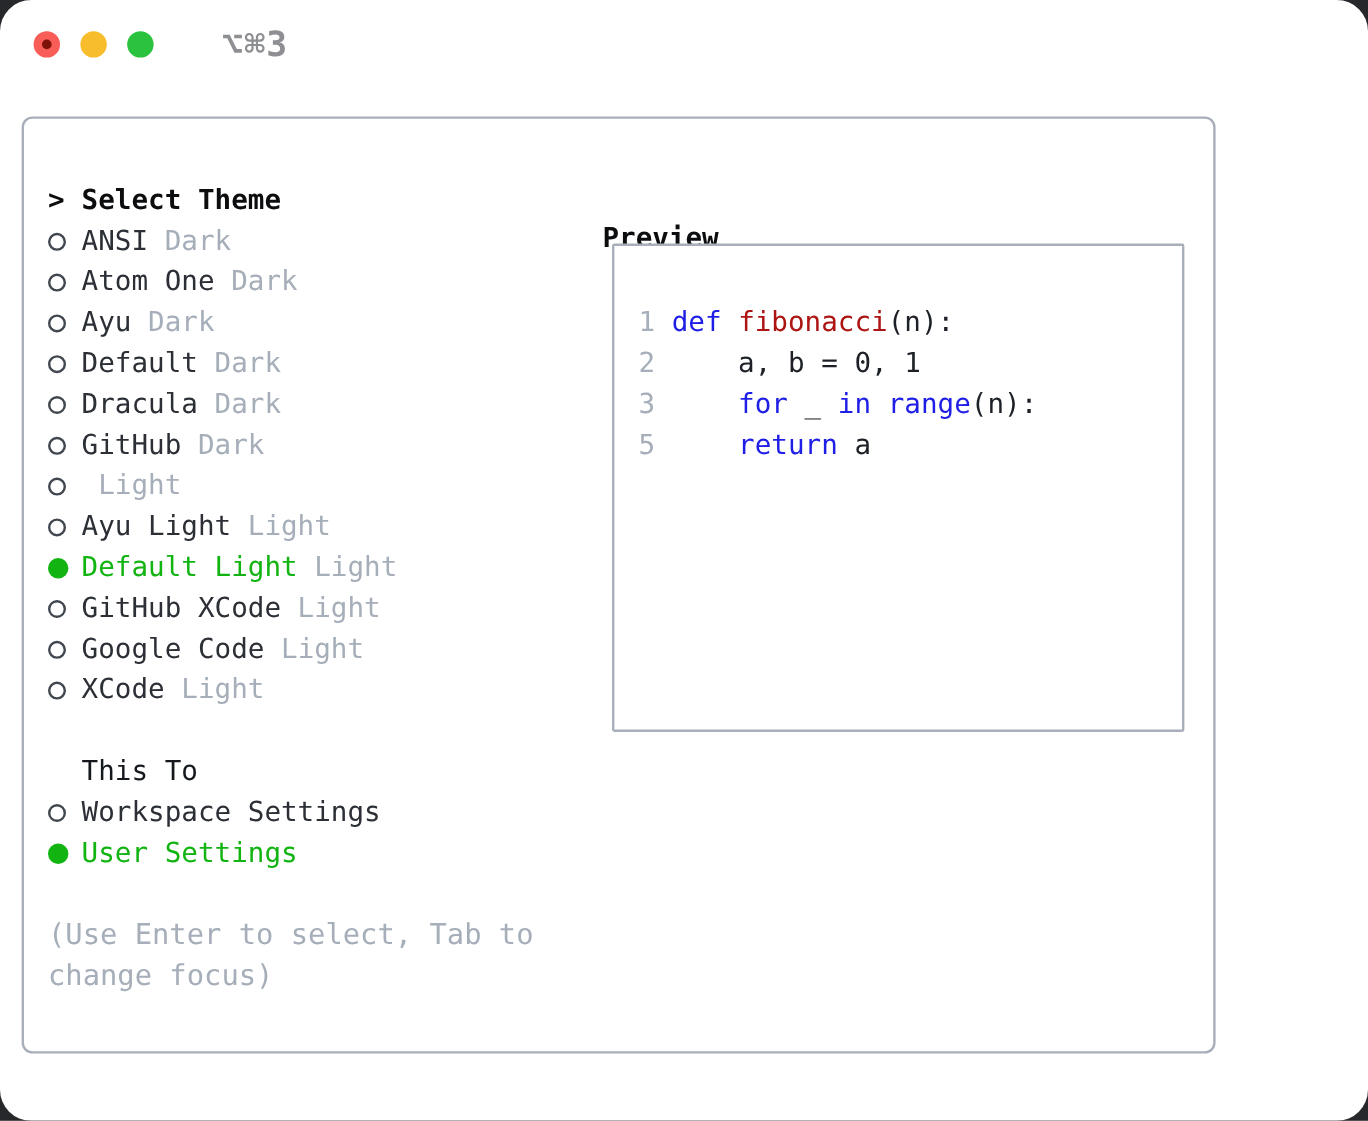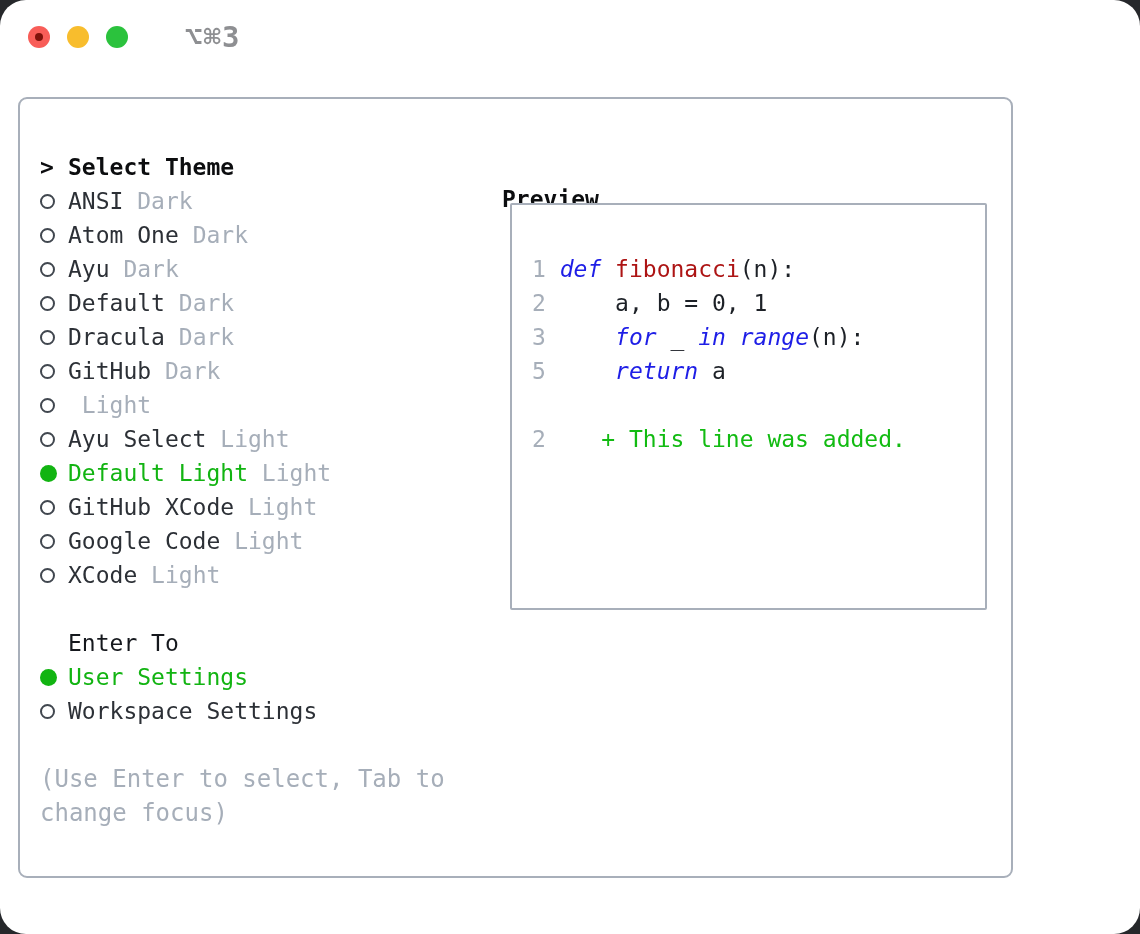--- a/index.html
+++ b/index.html
@@ -59,21 +59,21 @@
     position:absolute;left:482px;top:51px;height:34px;line-height:34px;
     font-size:23px;font-weight:700;color:var(--heading-black);margin-top:32px;
   }
   .preview-box{
     position:absolute;left:490px;top:104px;width:477px;height:407px;
     border:2px solid var(--border-gray);border-radius:2px;background:#fff;
     padding:47px 0 0 20px;overflow:hidden;
   }
   .cline{height:34px;line-height:34px;font-size:23px;white-space:pre;}
   .lnum{color:var(--muted-gray);}
-  .tok-kw{color:var(--keyword-blue);font-style:italic;}
+  .tok-kw{color:var(--keyword-blue);}
   .tok-fn{color:var(--function-red);}
   .tok-pl{color:var(--code-dark);}
   .diff-context{color:var(--context-gray);}
   .diff-del{color:var(--deleted-red);}
   .diff-add{color:var(--added-green);}
 </style>
 </head>
 <body>
 
 <div class="window">
@@ -95,52 +95,51 @@
       </div>
 
       <div id="theme-list">
           <div class="row"><span class="icon-cell"><span class="bullet"></span></span><span class="tname">ANSI</span><span class="ttag"> Dark</span></div>
           <div class="row"><span class="icon-cell"><span class="bullet"></span></span><span class="tname">Atom One</span><span class="ttag"> Dark</span></div>
           <div class="row"><span class="icon-cell"><span class="bullet"></span></span><span class="tname">Ayu</span><span class="ttag"> Dark</span></div>
           <div class="row"><span class="icon-cell"><span class="bullet"></span></span><span class="tname">Default</span><span class="ttag"> Dark</span></div>
           <div class="row"><span class="icon-cell"><span class="bullet"></span></span><span class="tname">Dracula</span><span class="ttag"> Dark</span></div>
           <div class="row"><span class="icon-cell"><span class="bullet"></span></span><span class="tname">GitHub</span><span class="ttag"> Dark</span></div>
           <div class="row"><span class="icon-cell"><span class="bullet"></span></span><span class="ttag"> Light</span></div>
-          <div class="row"><span class="icon-cell"><span class="bullet"></span></span><span class="tname">Ayu Select</span><span class="ttag"> Light</span></div>
+          <div class="row"><span class="icon-cell"><span class="bullet"></span></span><span class="tname">Ayu Light</span><span class="ttag"> Light</span></div>
           <div class="row"><span class="icon-cell"><span class="bullet sel"></span></span><span class="tname sel">Default Light</span><span class="ttag"> Light</span></div>
           <div class="row"><span class="icon-cell"><span class="bullet"></span></span><span class="tname">GitHub XCode</span><span class="ttag"> Light</span></div>
           <div class="row"><span class="icon-cell"><span class="bullet"></span></span><span class="tname">Google Code</span><span class="ttag"> Light</span></div>
           <div class="row"><span class="icon-cell"><span class="bullet"></span></span><span class="tname">XCode</span><span class="ttag"> Light</span></div>
         </div>
 
       <div class="spacer"></div>
 
       <div class="row">
-        <span class="apply-indent"></span><span class="apply-title-text">Enter To</span>
+        <span class="apply-indent"></span><span class="apply-title-text">This To</span>
       </div>
 
       <div id="apply-list">
+          <div class="row"><span class="icon-cell"><span class="bullet"></span></span><span class="tname">Workspace Settings</span></div>
           <div class="row"><span class="icon-cell"><span class="bullet sel"></span></span><span class="tname sel">User Settings</span></div>
-          <div class="row"><span class="icon-cell"><span class="bullet"></span></span><span class="tname">Workspace Settings</span></div>
         </div>
 
       <div class="spacer"></div>
 
       <div class="hint">(Use Enter to select, Tab to change focus)</div>
     </div>
 
     <div class="preview-title">Preview</div>
 
     <div class="preview-box">
       <div id="code-lines">
           <div class="cline"><span class="lnum">1 </span><span class="tok-kw">def</span><span class="tok-pl"> </span><span class="tok-fn">fibonacci</span><span class="tok-pl">(n):</span></div>
           <div class="cline"><span class="lnum">2 </span><span class="tok-pl">    a, b = 0, 1</span></div>
           <div class="cline"><span class="lnum">3 </span><span class="tok-pl">    </span><span class="tok-kw">for</span><span class="tok-pl"> _ </span><span class="tok-kw">in</span><span class="tok-pl"> </span><span class="tok-kw">range</span><span class="tok-pl">(n):</span></div>
           <div class="cline"><span class="lnum">5 </span><span class="tok-pl">    </span><span class="tok-kw">return</span><span class="tok-pl"> a</span></div>
         </div>
       <div class="spacer"></div>
       <div id="diff-lines">
-          <div class="cline"><span class="lnum">2</span><span class="diff-add">    + This line was added.</span></div>
         </div>
     </div>
 
   </div>
 </div>
 
 </body></html>

